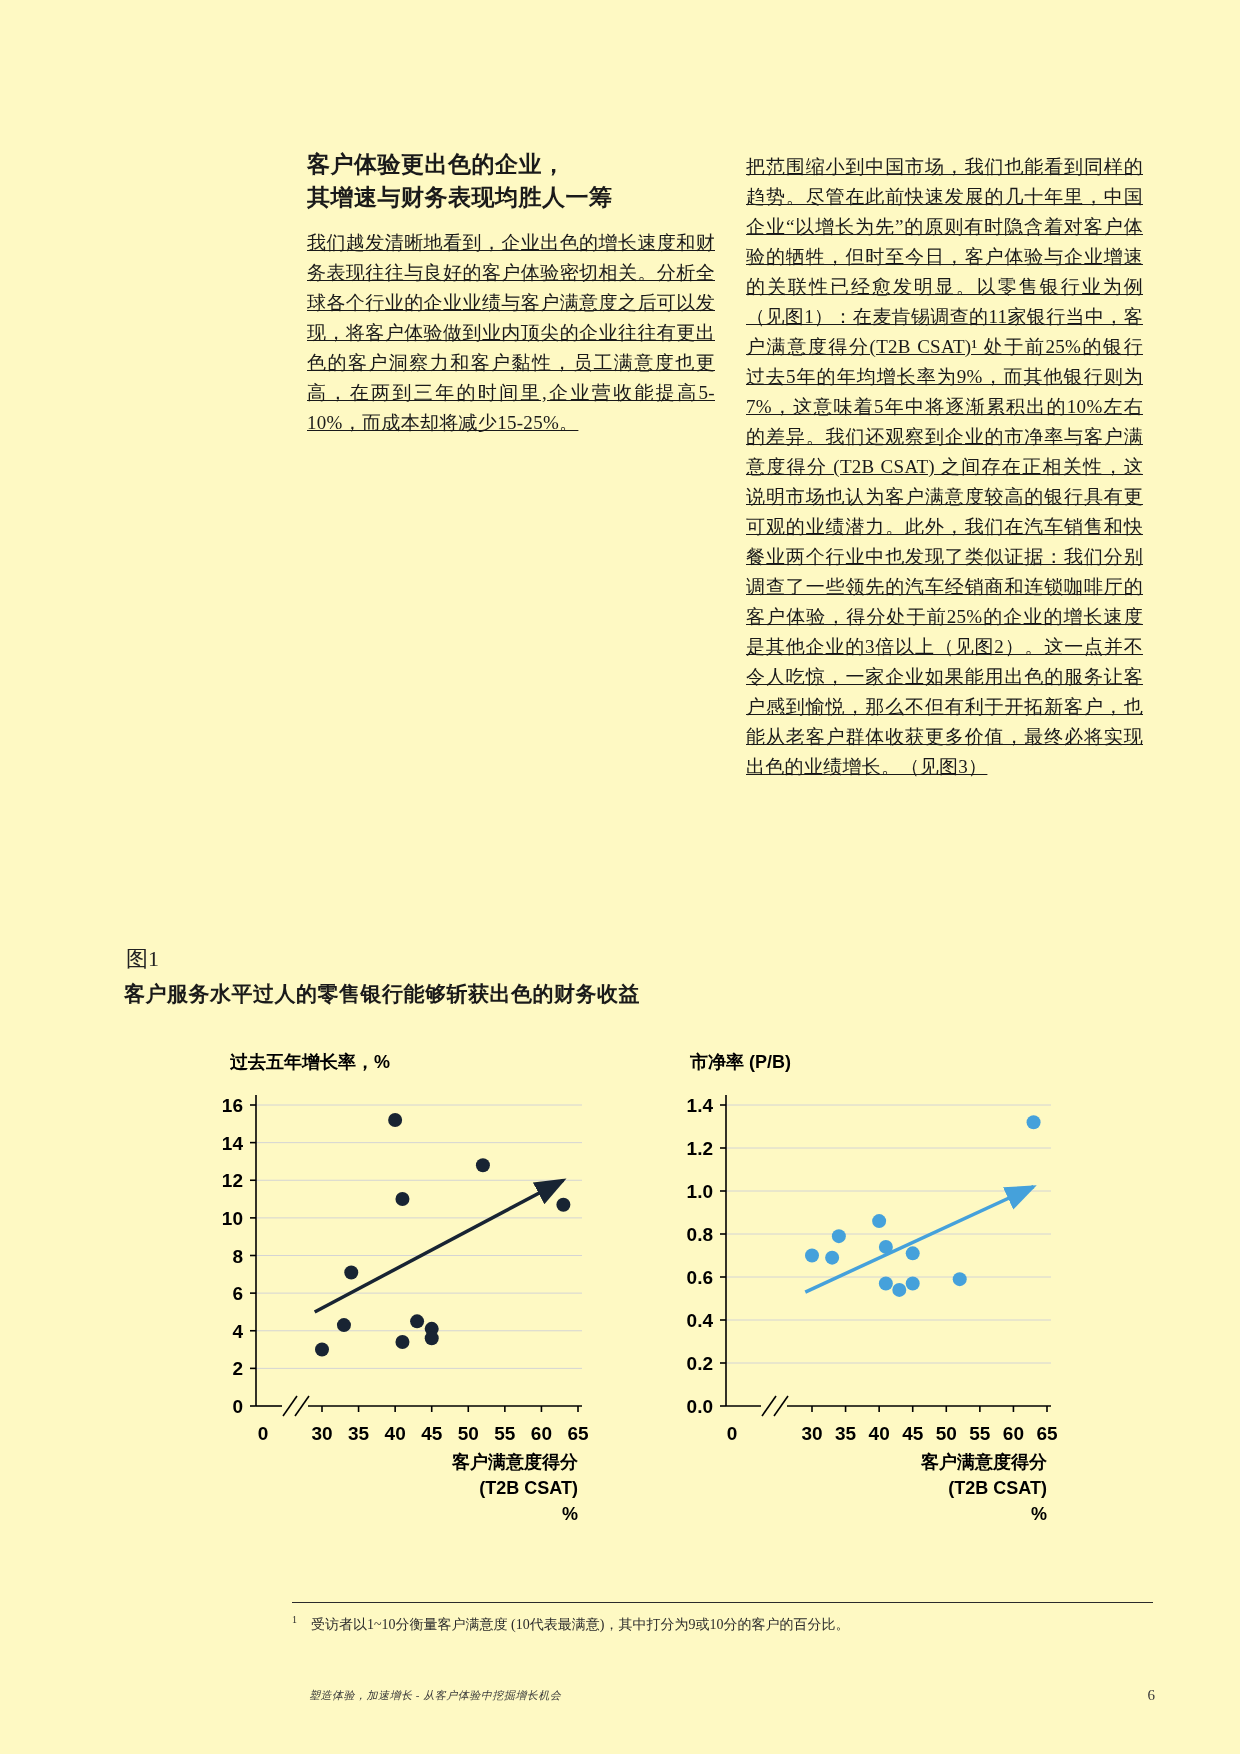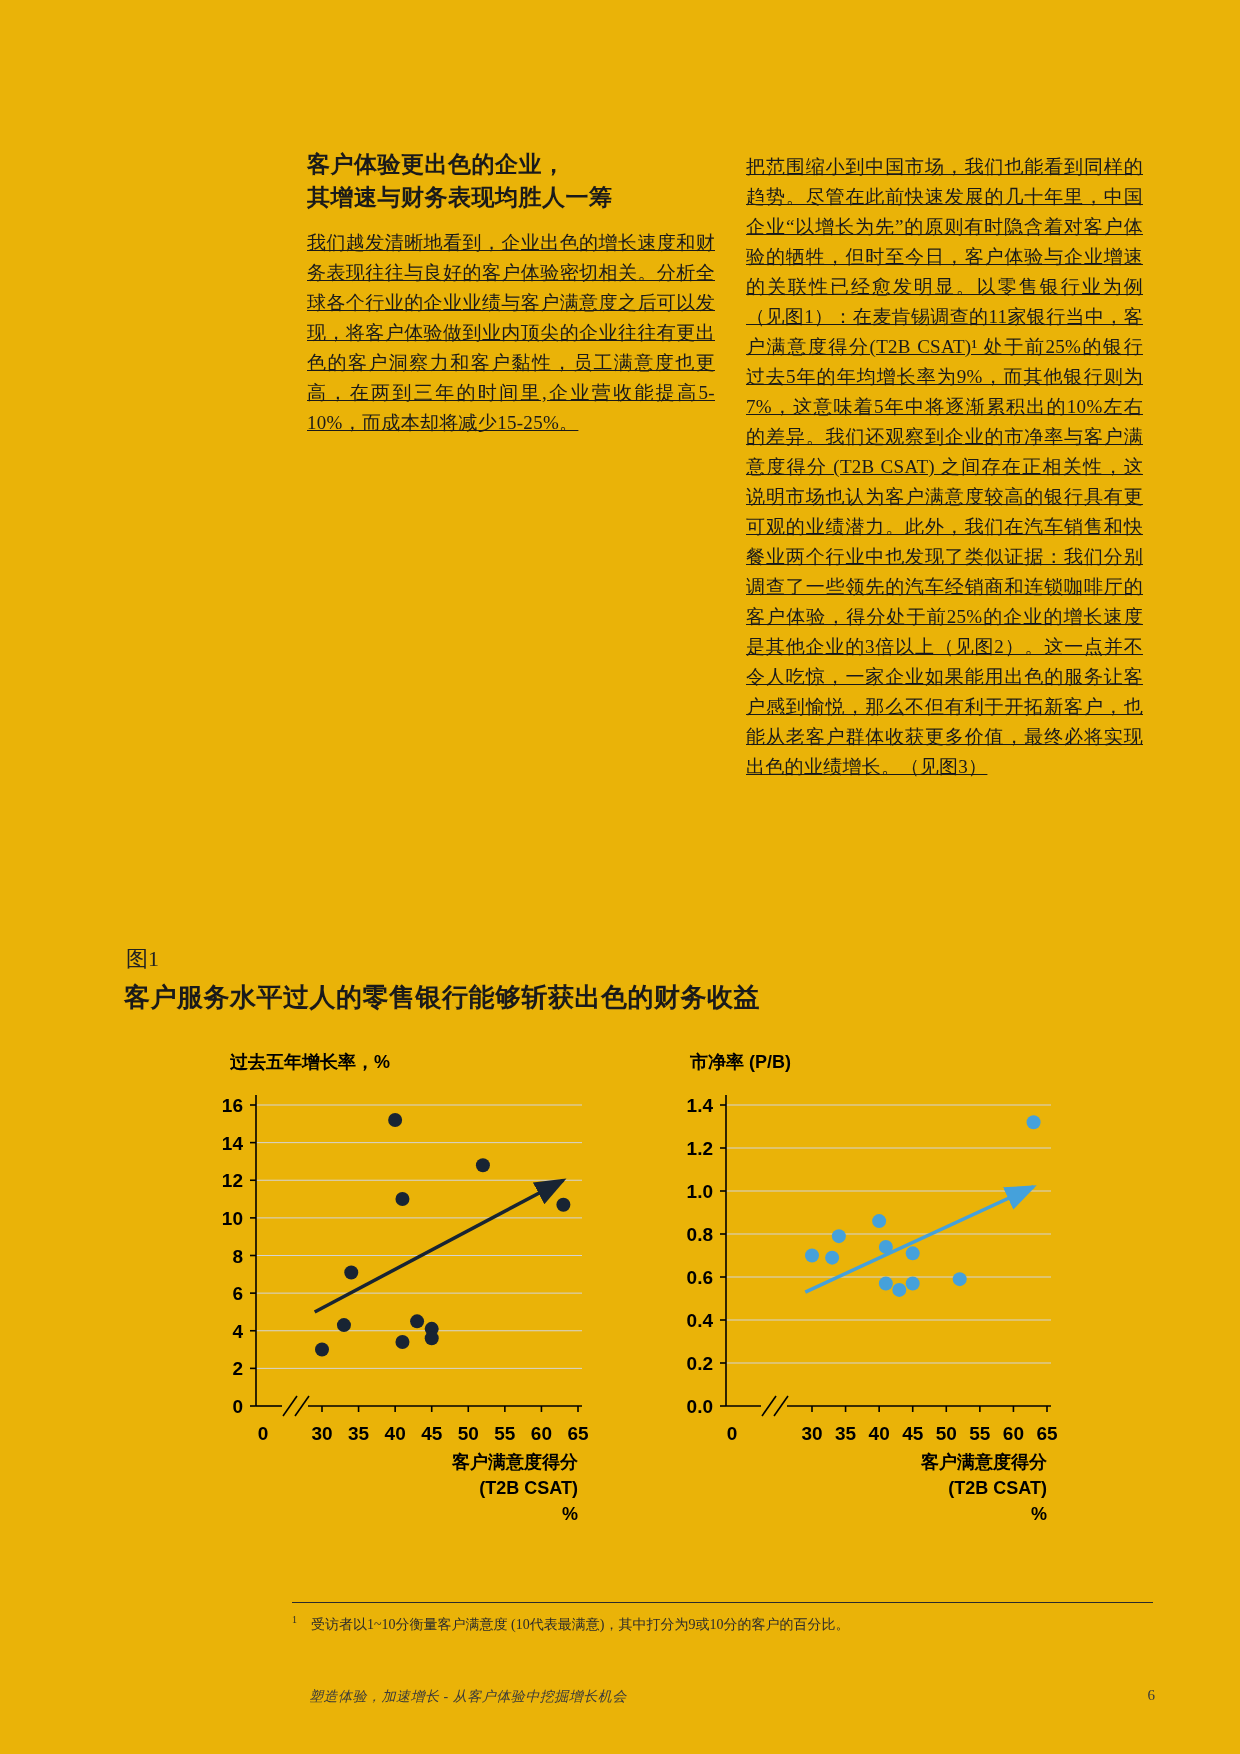--- a/index.html
+++ b/index.html
@@ -1,29 +1,29 @@
 <!DOCTYPE html>
 <html><head>
 <meta charset="utf-8">
 <style>
   html,body{margin:0;padding:0;background:#e8e8e8;}
-  .page{position:relative;width:1240px;height:1754px;background:#eab308;margin:0 auto;overflow:hidden;
+  .page{position:relative;width:1240px;height:1754px;background:#fef9c3;margin:0 auto;overflow:hidden;
         font-family:"Liberation Serif",serif;color:#1a1a1a;}
   .abs{position:absolute;}
   .col{text-align:justify;font-size:19px;line-height:30px;letter-spacing:0.3px;}
   .col p{margin:0;text-decoration:underline;}
   .col p + p{margin-top:4px;}
   .heading{font-weight:bold;font-size:23px;line-height:33px;letter-spacing:0.5px;margin:0 0 14px 0;}
   .fig-label{font-size:22px;color:#222;}
-  .fig-title{font-size:26px;font-weight:bold;letter-spacing:0.5px;}
+  .fig-title{font-size:21px;font-weight:bold;letter-spacing:0.5px;}
   .chart{position:absolute;}
   .divider{position:absolute;height:0;border-top:1.4px solid #2b2b2b;}
   .footnote{font-size:14px;line-height:19px;color:#2b2b2b;}
   .footnote .sup{vertical-align:super;font-size:10px;margin-right:14px;}
-  .footer-text{font-size:14px;font-style:italic;color:#3a3a3a;letter-spacing:0.5px;}
+  .footer-text{font-size:11px;font-style:italic;color:#3a3a3a;letter-spacing:0.5px;}
   .page-num{font-size:15px;color:#3a3a3a;}
   svg text{font-family:"Liberation Sans",sans-serif;}
 </style>
 </head>
 <body>
 
 <div class="page">
 
   <div class="abs col" style="left:307px;top:148px;width:408px;">
     <h2 class="heading">

